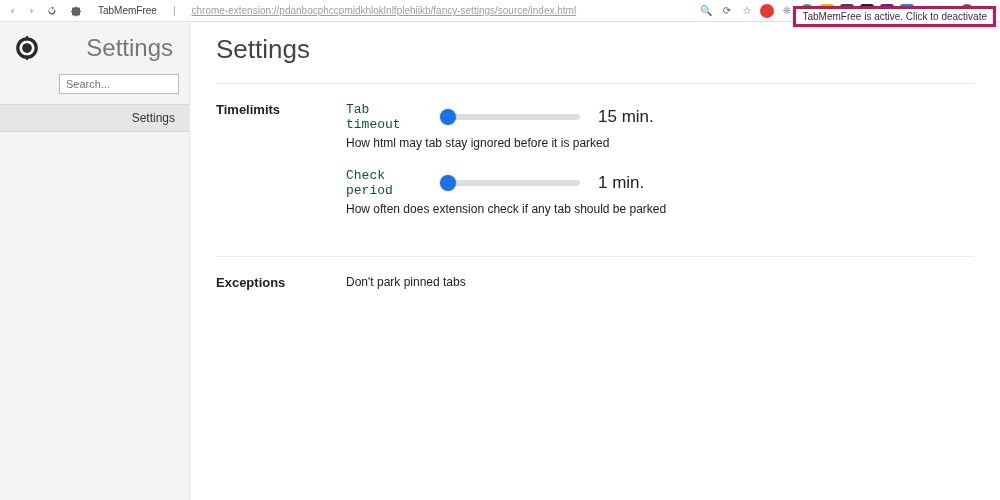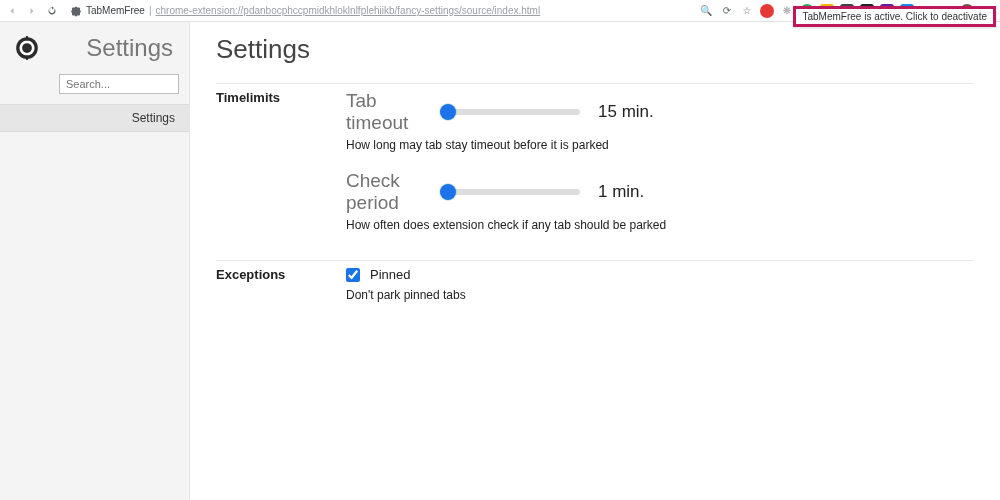--- a/index.html
+++ b/index.html
@@ -5,46 +5,46 @@
   * { box-sizing: border-box; margin: 0; padding: 0; }
   body { font-family: Arial, Helvetica, sans-serif; font-size: 13px; color: #333; background: #fff; }
   .root { width: 1000px; height: 500px; display: flex; flex-direction: column; overflow: hidden; border:0; }
 
   
   .chrome-bar { height: 22px; background: #fff; border-bottom: 1px solid #e0e0e0; display: flex; align-items: center; padding: 0 6px; font-size: 10px; color: #5f6368; gap: 6px; }
   .nav-btns { display: flex; gap: 8px; align-items: center; }
   .nav-arrow { width: 12px; height: 12px; display:inline-flex; align-items:center; justify-content:center; color:#5f6368; }
   .nav-arrow.dis { color:#bdbdbd; }
   .ext-icon { width: 12px; height:12px; display:inline-block; }
-  .omnibox { flex: 1; display:flex; align-items:center; gap:4px; padding: 0 6px; height:16px; background:#fff; color:#5f6368; border-radius:8px; }
+  .omnibox { flex: 1; display:flex; align-items:center; gap:16px; padding: 0 6px; height:16px; background:#fff; color:#5f6368; border-radius:8px; }
   .omnibox .title { font-weight:500; color:#3c4043;}
   .omnibox .sep { color:#9aa0a6; }
   .omnibox .url { color:#9aa0a6;text-decoration:underline; }
   .ext-tray { display:flex; align-items:center; gap:6px; }
   .tray-icon { width:14px; height:14px; border-radius:3px; display:inline-flex; align-items:center; justify-content:center; font-size:10px; }
   .tooltip { position:absolute; top:6px; right:4px; background:#fff; border:3px solid #be185d; padding:2px 6px; font-size:10px; color:#333; box-shadow:0 1px 2px rgba(0,0,0,0.15); white-space:nowrap; }
 
   
   .app { flex:1; display:flex; min-height:0; }
   .sidebar { width:190px; background:#f4f4f4; border-right:1px solid #e6e6e6; display:flex; flex-direction:column; }
   .side-head { display:flex; align-items:center; gap:12px; padding:12px 16px 8px 14px; }
   .logo { width:26px; height:26px; }
   .side-title { font-size:24px; color:#777; font-weight:400; flex:1; text-align:right; }
   .search-wrap { padding: 4px 10px 10px 4px; display:flex; justify-content:flex-end; }
   .search { width:120px; height:20px; font-size:11px; padding:2px 6px; border:1px solid #bdbdbd; background:#fff; }
   .side-item { text-align:right; padding:6px 14px; font-size:12px; color:#333; background:#e6e6e6; border-top:1px solid #dadada; border-bottom:1px solid #dadada; }
 
   .content { flex:1; padding: 12px 26px; overflow:auto; }
   .page-title { font-size:26px; color:#444; font-weight:400; margin-bottom:18px; }
-  .section { display:flex; border-top:1px solid #eaeaea; padding:6px 0 28px 0; }
+  .section { display:flex; border-top:1px solid #eaeaea; padding:18px 0 28px 0;margin-top:12px; }
   .section:first-of-type { border-top:1px solid #eaeaea; }
   .section-label { width:130px; font-weight:700; font-size:13px; color:#222; }
   .section-body { flex:1; }
   .setting-row { display:flex; align-items:center; gap:10px; margin-bottom:4px; }
-  .setting-label { width:84px; font-size:19px; color:#737373; }
+  .setting-label { width:84px; font-size:13px; color:#14532d;font-family:Liberation Mono, monospace; }
   .slider { position:relative; width:140px; height:6px; background:#dedede; border-radius:3px; }
   .slider .thumb { position:absolute; top:50%; transform:translate(-50%,-50%); width:16px; height:16px; border-radius:50%; background:#1a73e8; box-shadow:0 0 0 1px rgba(0,0,0,0.1); left:6%; }
   .slider-value { font-size:17px; color:#222; margin-left:8px; }
   .setting-desc { font-size:12px; color:#222; margin: 2px 0 18px 0; }
   .checkbox-row { display:flex; align-items:center; gap:10px; margin-bottom:6px; }
   .chk { width:14px; height:14px; accent-color:#1a73e8; }
   .chk-label { font-size:13px; color:#222; }
 </style>
 </head>
 <body>
@@ -124,39 +124,35 @@
     <section class="section">
       <div class="section-label">Timelimits</div>
       <div class="section-body">
         <div class="setting-row">
           <div class="setting-label">Tab timeout</div>
           <div class="slider">
                 <div class="thumb"></div>
               </div>
           <div class="slider-value">15 min.</div>
         </div>
-        <div class="setting-desc">How long may tab stay timeout before it is parked</div>
+        <div class="setting-desc">How html may tab stay ignored before it is parked</div>
 
         <div class="setting-row">
           <div class="setting-label">Check period</div>
           <div class="slider">
                 <div class="thumb"></div>
               </div>
           <div class="slider-value">1 min.</div>
         </div>
         <div class="setting-desc" style="margin-bottom:0;">How often does extension check if any tab should be parked</div>
       </div>
     </section>
 
     <section class="section">
       <div class="section-label">Exceptions</div>
       <div class="section-body">
-        <div class="checkbox-row">
-          <input type="checkbox" class="chk" checked="" style="">
-          <span class="chk-label">Pinned</span>
-        </div>
         <div class="setting-desc" style="margin:0;">Don't park pinned tabs</div>
       </div>
     </section>
   </main>
 </div>
 
 </div>
 
 </body></html>

